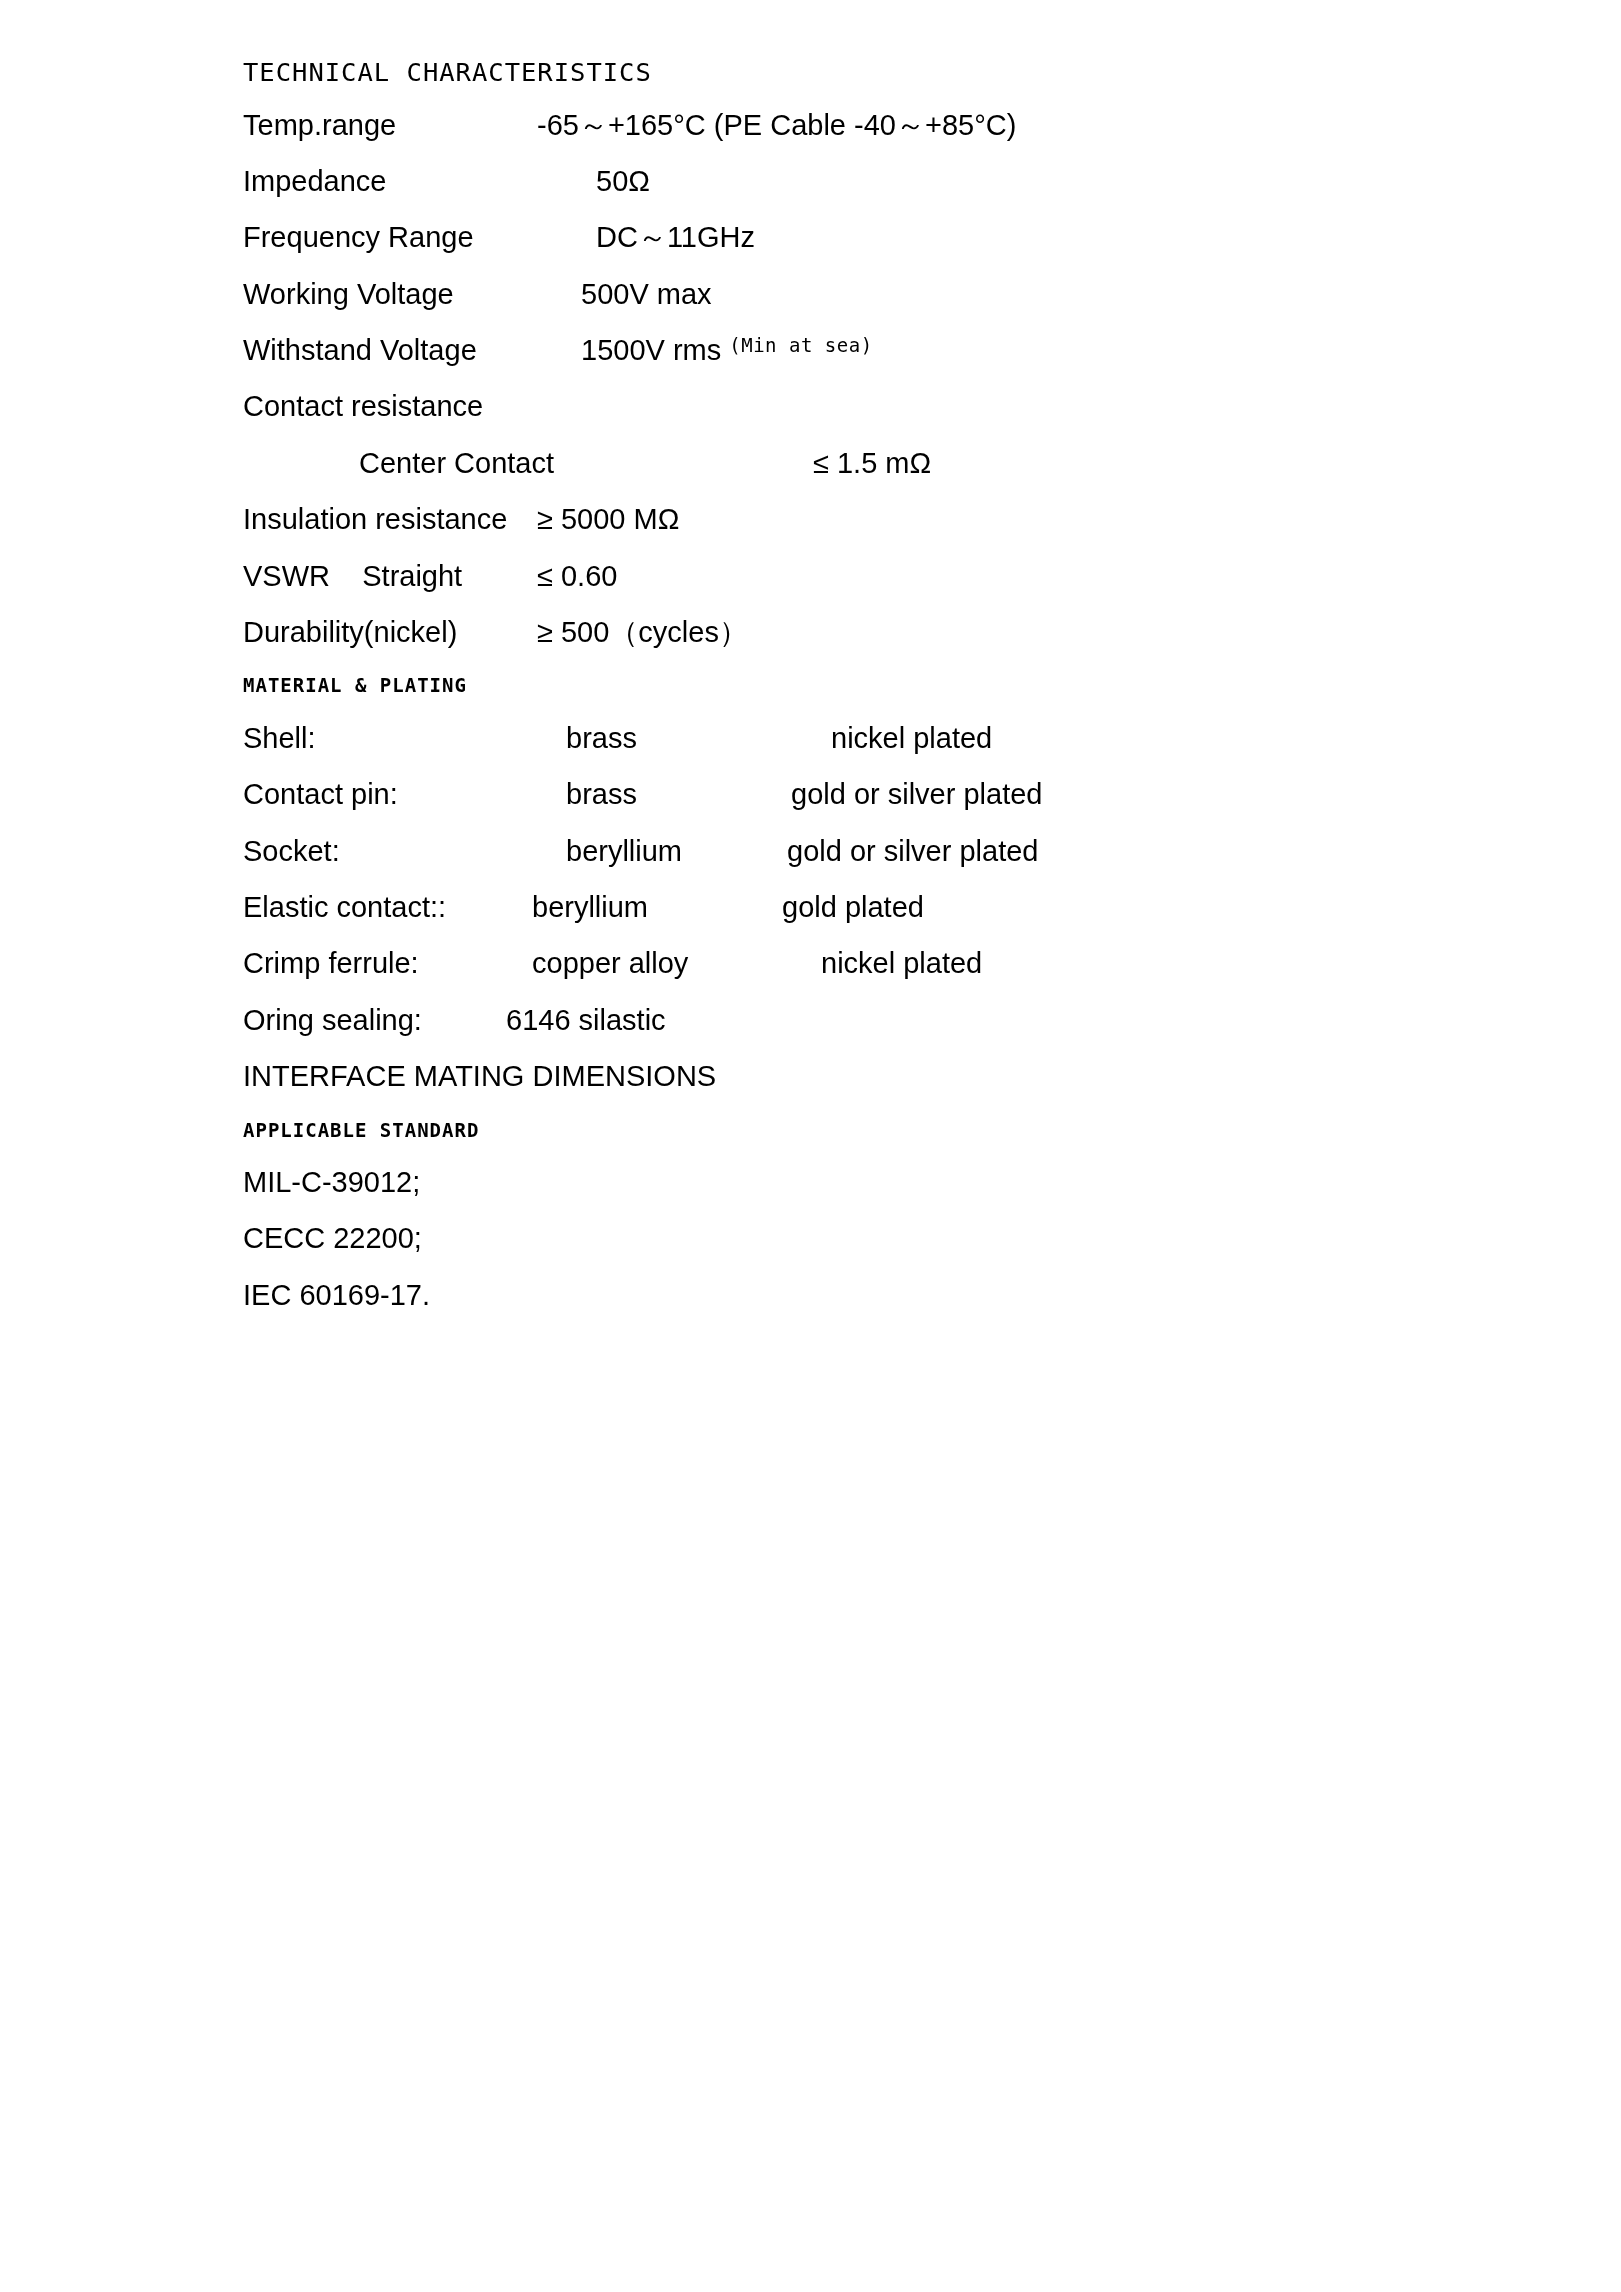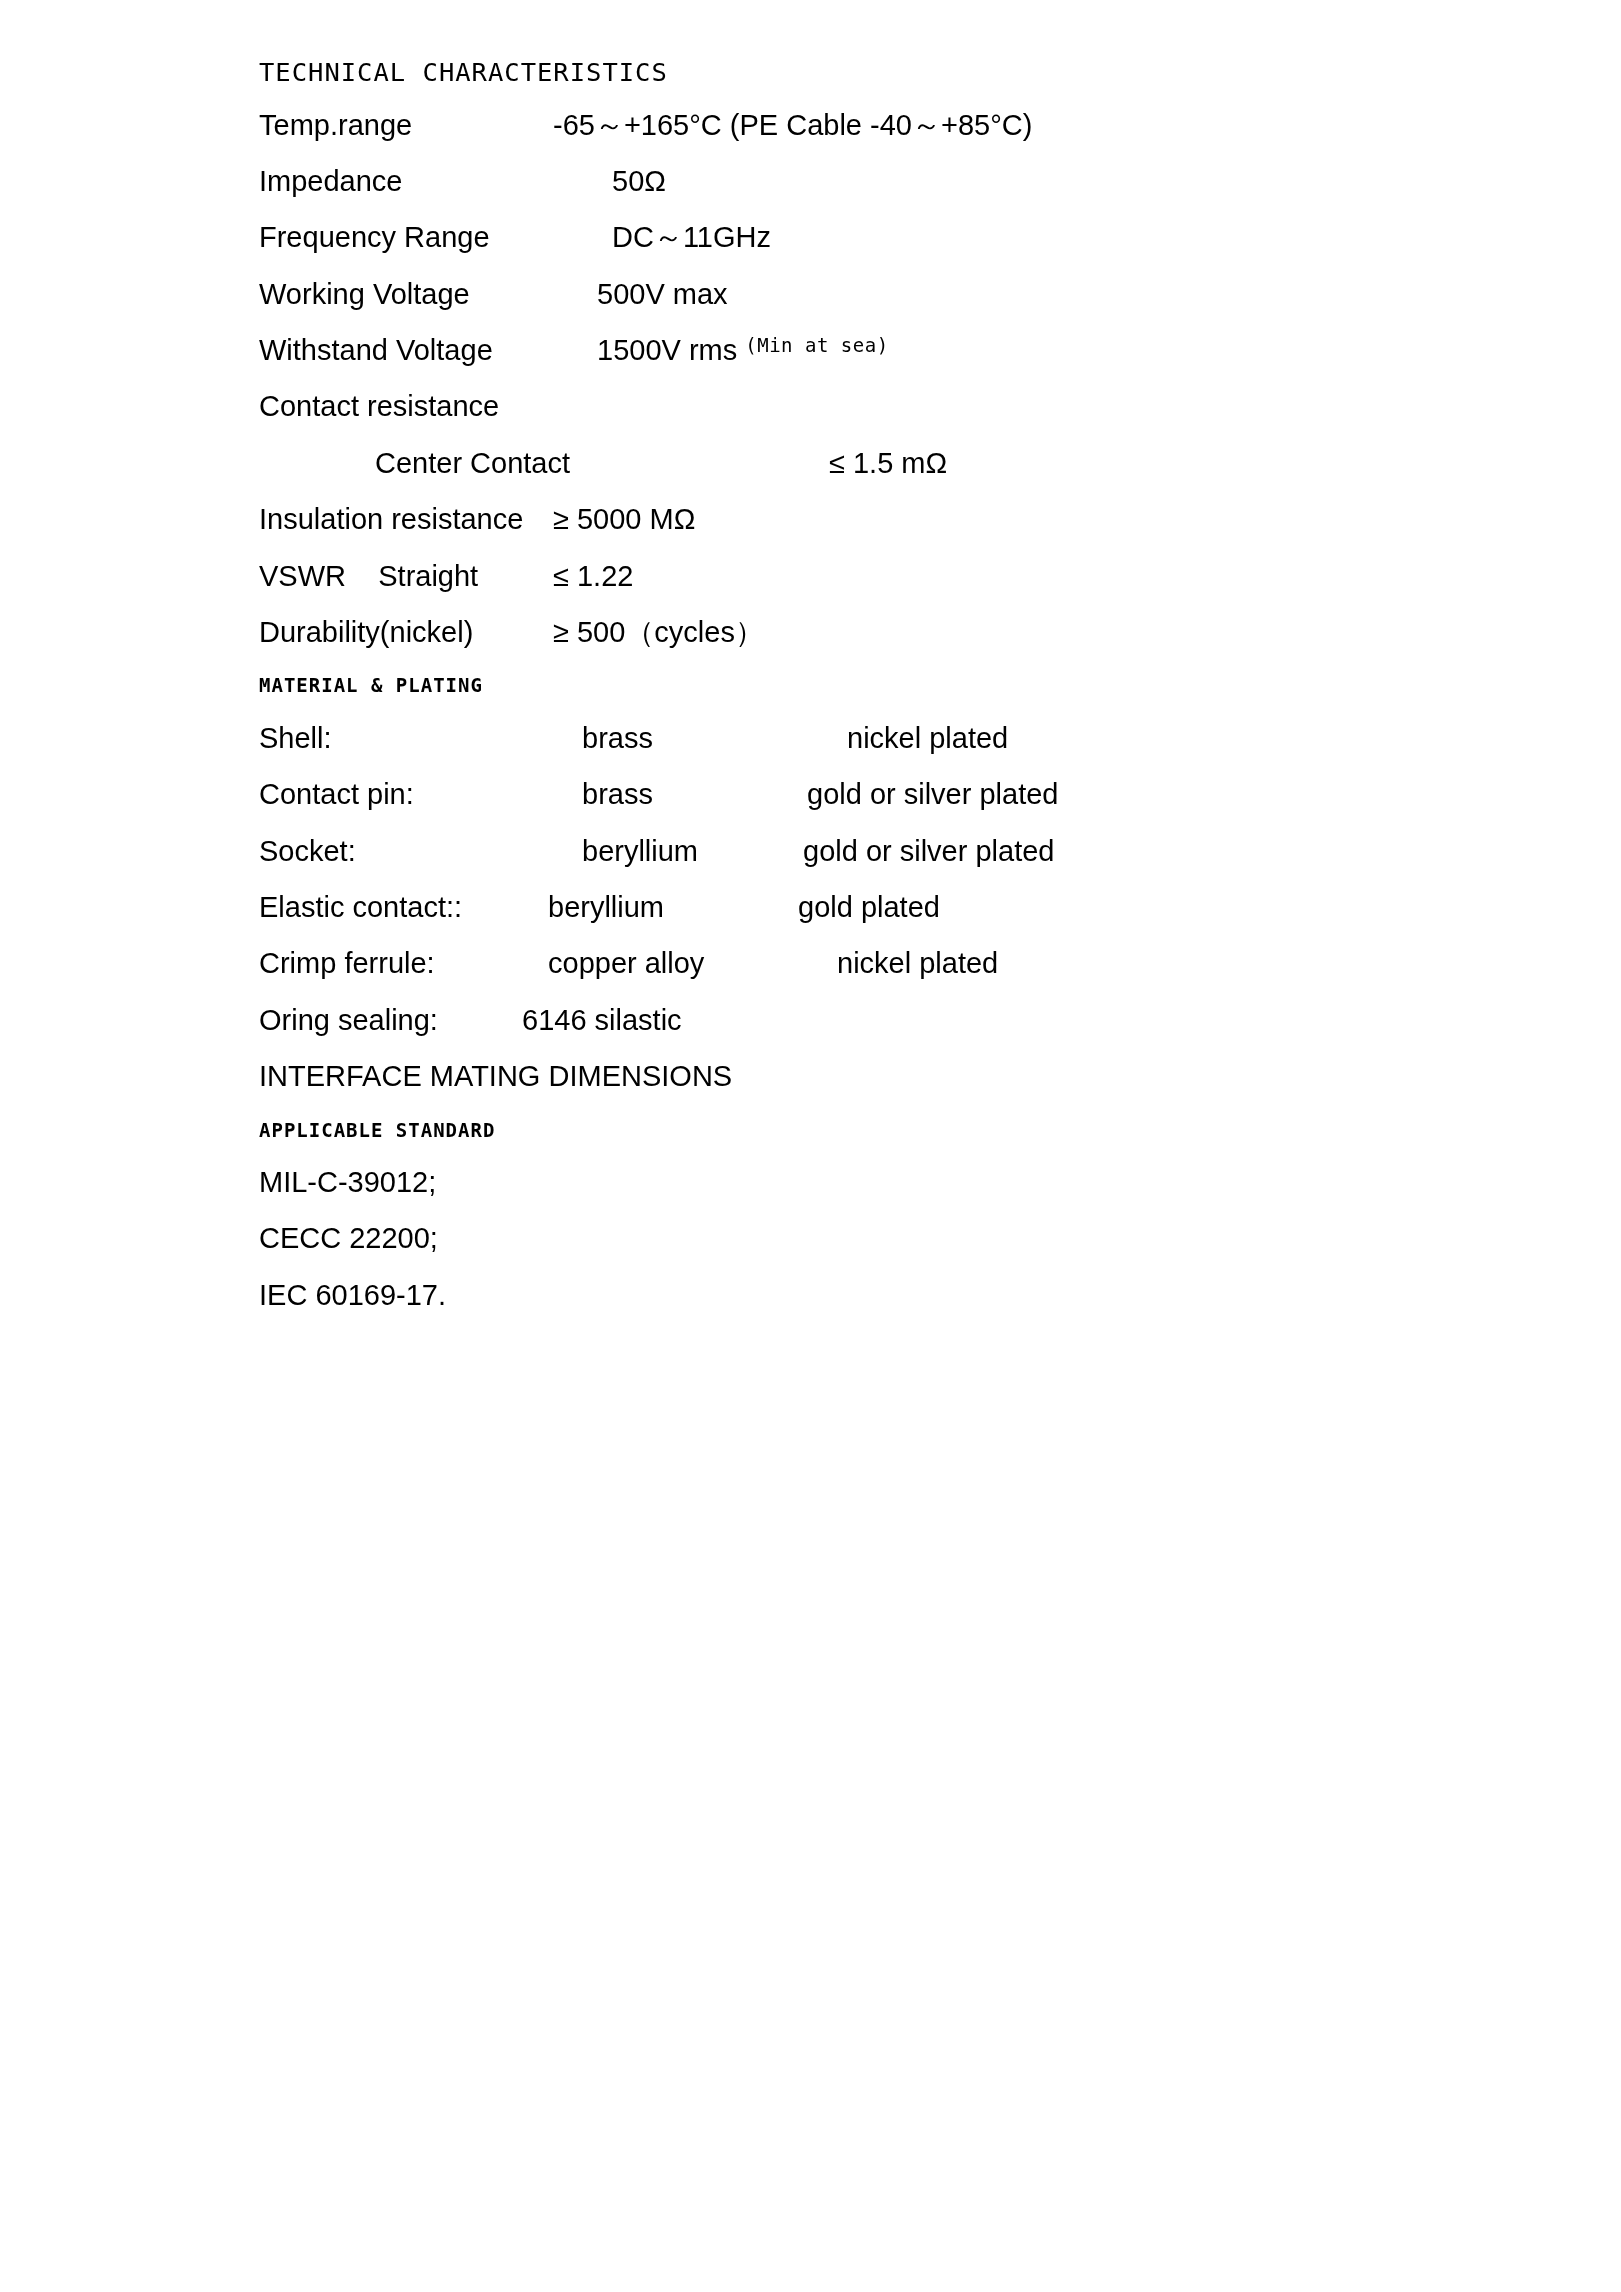--- a/index.html
+++ b/index.html
@@ -13,21 +13,20 @@
     font-family: "Liberation Sans", sans-serif;
     color: #000000;
     position: relative;
     overflow: hidden;
   }
   .page {
     box-sizing: border-box;
     padding: 57px 118px 0 243px;
     width: 1410px;
     height: 2293px;
-    margin-left: 16px;
   }
 
   
   .mono-head {
     font-family: "DejaVu Sans Mono", "Liberation Mono", monospace;
     font-size: 25.5px;
     letter-spacing: 1px;
     white-space: pre;
     margin: 0 0 23.5px 0;
   }
@@ -112,21 +111,21 @@
   </div>
 
 
   <div class="row">
     <span class="label" style="width:294px">Insulation resistance</span>
     <span class="value">≥ 5000 MΩ</span>
   </div>
 
   <div class="row">
     <span class="label" style="width:294px">VSWR    Straight</span>
-    <span class="value">≤ 1.22</span>
+    <span class="value">≤ 0.60</span>
   </div>
 
   <div class="row">
     <span class="label" style="width:294px">Durability(nickel)</span>
     <span class="value">≥ 500（cycles）</span>
   </div>
 
   <div class="section-head">MATERIAL &amp; PLATING</div>
 
   <div class="row">

